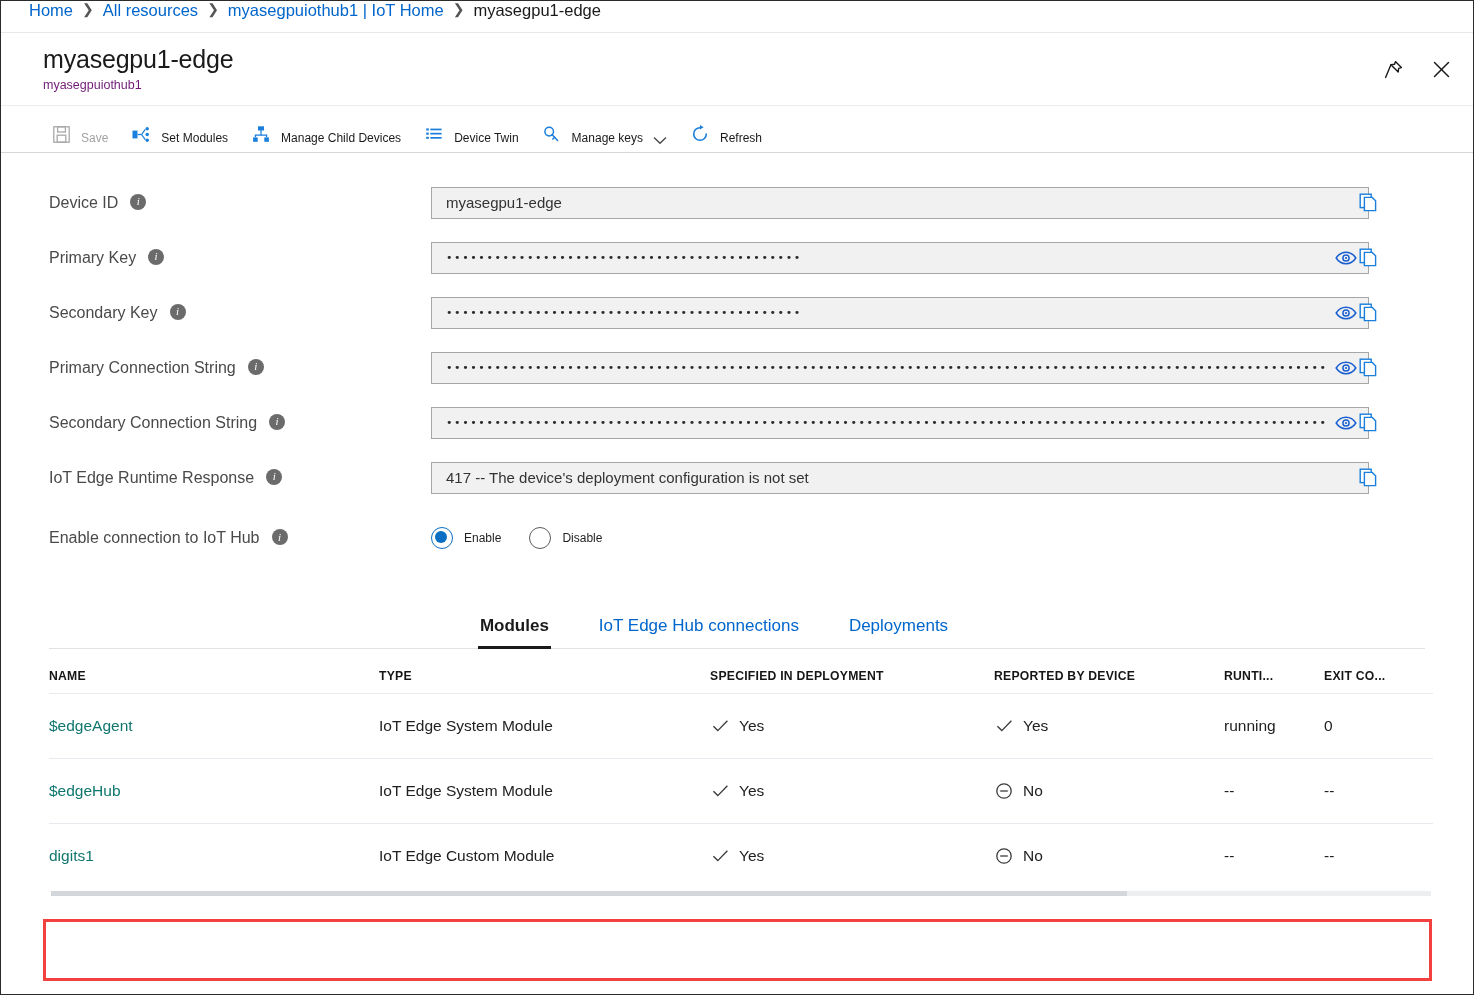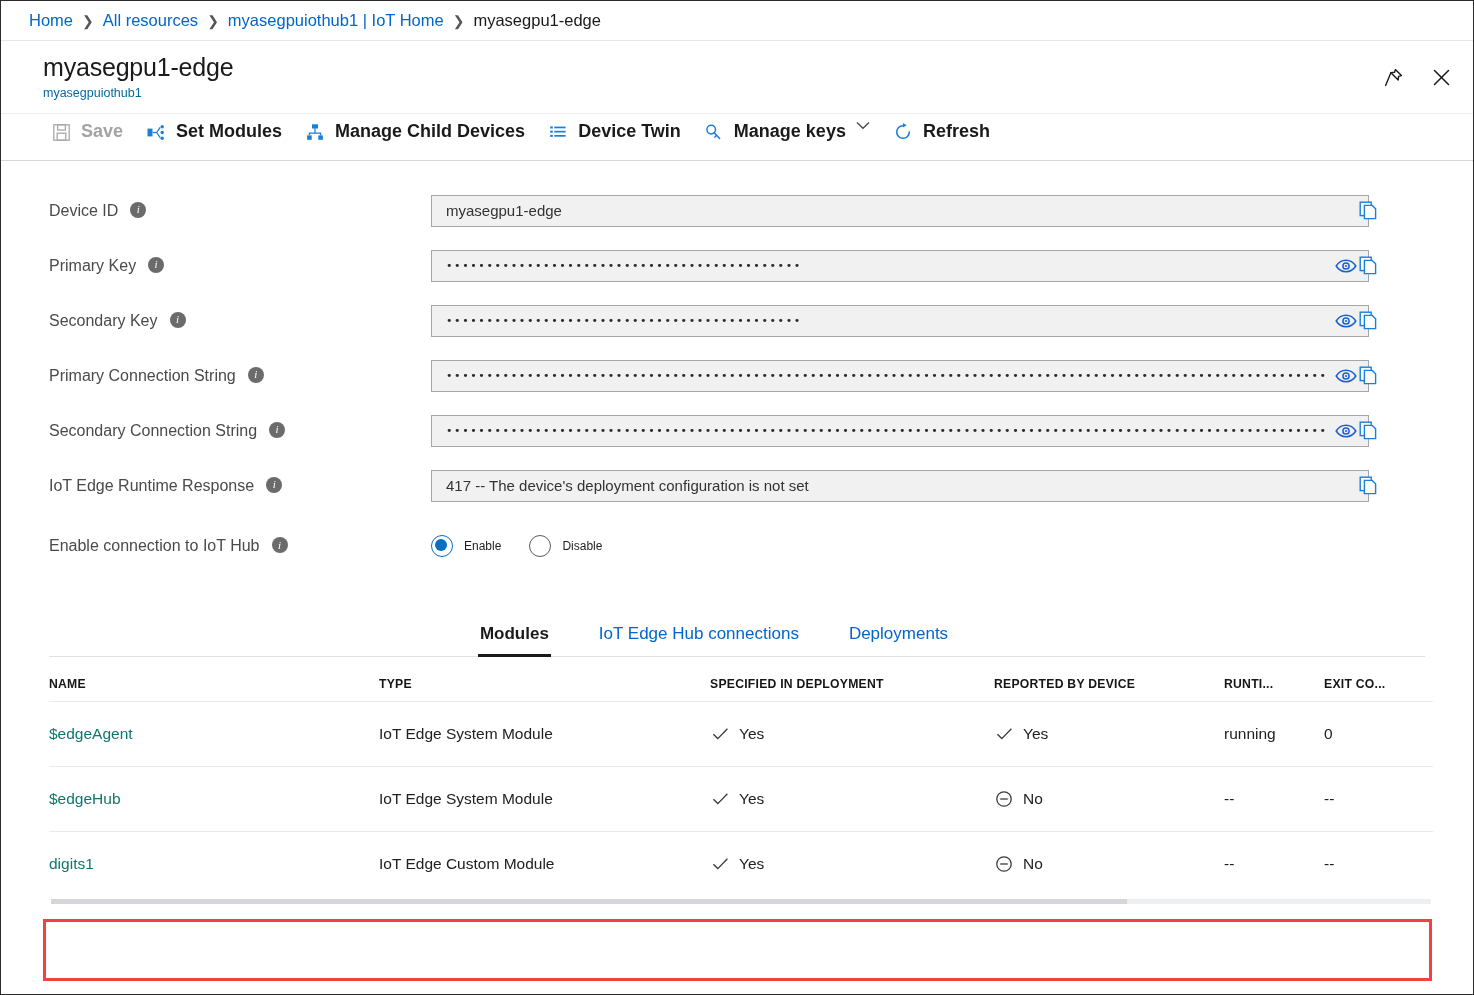--- a/index.html
+++ b/index.html
@@ -14,23 +14,23 @@
   .page {
     position: relative;
     width: 1474px; height: 995px;
     background: #ffffff;
     border: 1px solid #2b2b2b;
     overflow: hidden;
   }
 
   
   .breadcrumb {
-    height: 40px;
-    display: flex;
-    align-items: center;
+    height: 32px;
+    display: flex;
+    align-items: flex-start;
     padding-left: 28px;
     font-size: 16.5px;
     color: #1a1a1a;
     border-bottom: 1px solid #e8e8e8;
     white-space: nowrap;
   }
   .bc-link { color: #0066cc; cursor: pointer; }
   .bc-current { color: #1a1a1a; }
   .bc-sep {
     color: #555555;
@@ -48,21 +48,21 @@
   .title {
     font-size: 25px;
     color: #1a1a1a;
     font-weight: normal;
     letter-spacing: -0.2px;
     line-height: 1.18;
     margin: 0;
   }
   .subtitle {
     font-size: 12.5px;
-    color: #0369a1;
+    color: #701a75;
     margin-top: 3px;
   }
   .title-actions {
     position: absolute;
     top: 24px; right: 20px;
     display: flex;
     align-items: center;
     gap: 24px;
   }
   .icon-btn {
@@ -76,28 +76,27 @@
     display: flex;
     align-items: center;
     height: 48px;
     padding-left: 38px;
     border-top: 1px solid #ededed;
     border-bottom: 1px solid #d6d6d6;
     gap: 0px;
   }
   .cmd {
     display: flex;
-    align-items: flex-start;
+    align-items: flex-end;
     height: 32px;
     padding: 0 11px;
-    font-size: 18px;
+    font-size: 12px;
     color: #1a1a1a;
     cursor: pointer;
     white-space: nowrap;
-    font-weight: bold;
   }
   .cmd.disabled { color: #a3a3a3; cursor: default; }
   .cmd-ico {
     width: 22px; height: 22px;
     margin-right: 9px;
     display: flex; align-items: center; justify-content: center;
     flex: none;
   }
   .cmd-chev { margin-left: 10px; display: flex; align-items: center; }
 

